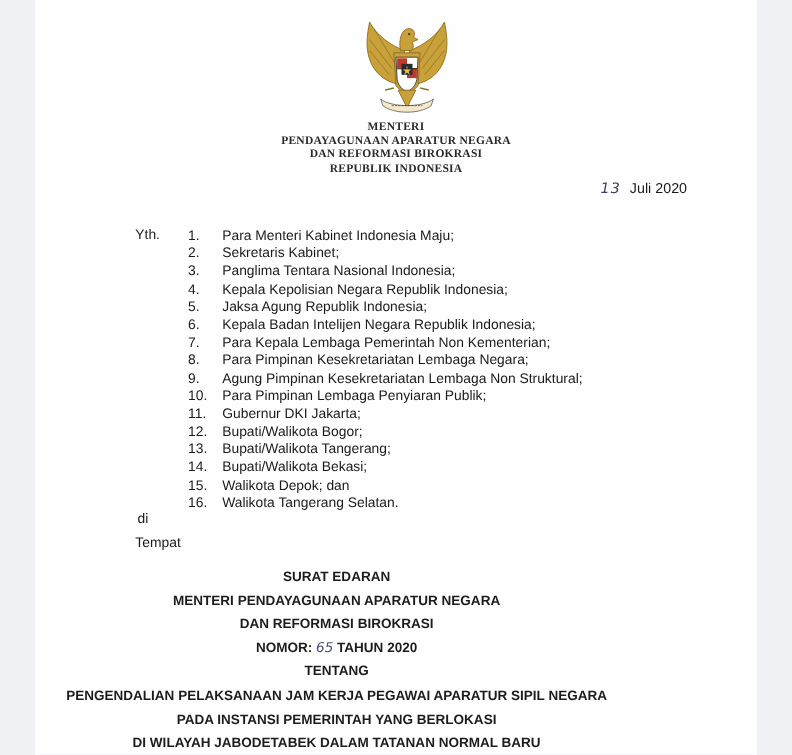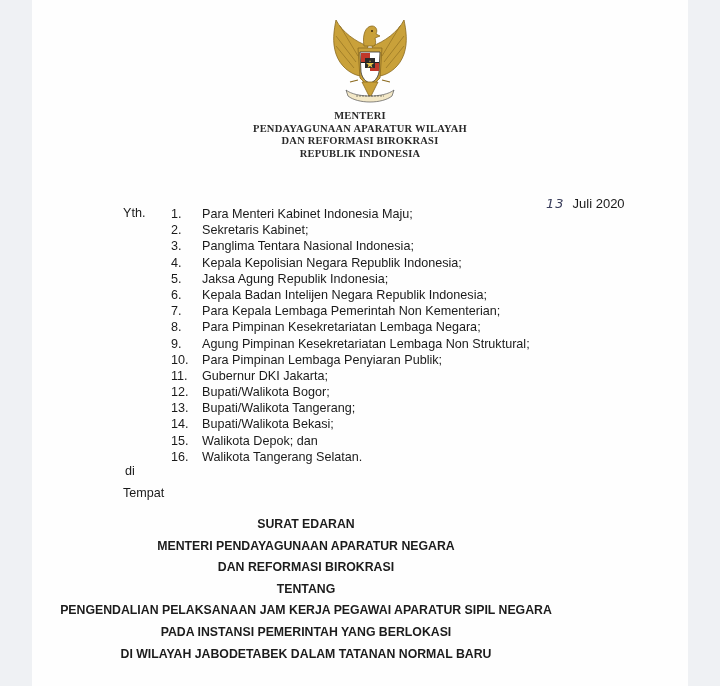--- a/index.html
+++ b/index.html
@@ -41,21 +41,20 @@
     }
     .letterhead div { white-space: nowrap; }
     .date-line {
       position: absolute;
       left: 514px;
       top: 163px;
       font-family: "Liberation Sans", "DejaVu Sans", sans-serif;
       font-size: 13px;
       color: #1a1a1a;
       white-space: nowrap;
-      margin-top: 33px;
     }
     .handwritten {
       font-family: "DejaVu Sans", sans-serif;
       font-weight: normal;
       color: #3b3f5c;
       font-style: italic;
       letter-spacing: 1px;
       margin-right: 8px;
     }
     .body-text {
@@ -153,21 +152,21 @@
 
       <path d="M22 66 L30 64 M62 66 L54 64" stroke="#8a6a1e" stroke-width="1.2"></path>
 
       <path d="M18 74 C28 82 56 82 66 74 L64 80 C54 88 30 88 20 80 Z" fill="#f3e8c7" stroke="#555" stroke-width="0.7"></path>
       <path d="M28 80 L56 80" stroke="#333" stroke-width="0.6" stroke-dasharray="2,1"></path>
     </svg>
   </div>
 
   <div class="letterhead">
     <div>MENTERI</div>
-    <div>PENDAYAGUNAAN APARATUR WILAYAH</div>
+    <div>PENDAYAGUNAAN APARATUR NEGARA</div>
     <div>DAN REFORMASI BIROKRASI</div>
     <div>REPUBLIK INDONESIA</div>
   </div>
 
   <div class="date-line">
     <span class="handwritten">13</span><span>Juli 2020</span>
   </div>
 
   <div class="yth body-text">Yth.</div>
 
@@ -238,19 +237,24 @@
       </li>
   </ul>
 
   <div class="di body-text">di</div>
   <div class="tempat body-text">Tempat</div>
 
   <div class="title-block">
     <div>SURAT EDARAN</div>
     <div>MENTERI PENDAYAGUNAAN APARATUR NEGARA</div>
     <div>DAN REFORMASI BIROKRASI</div>
+    <div>
+      <span>NOMOR:</span>
+      <span class="nomor-hand">65</span>
+      <span>TAHUN 2020</span>
+    </div>
     <div>TENTANG</div>
     <div>PENGENDALIAN PELAKSANAAN JAM KERJA PEGAWAI APARATUR SIPIL NEGARA</div>
     <div>PADA INSTANSI PEMERINTAH YANG BERLOKASI</div>
     <div>DI WILAYAH JABODETABEK DALAM TATANAN NORMAL BARU</div>
   </div>
 
 </div>
 
 </body></html>

